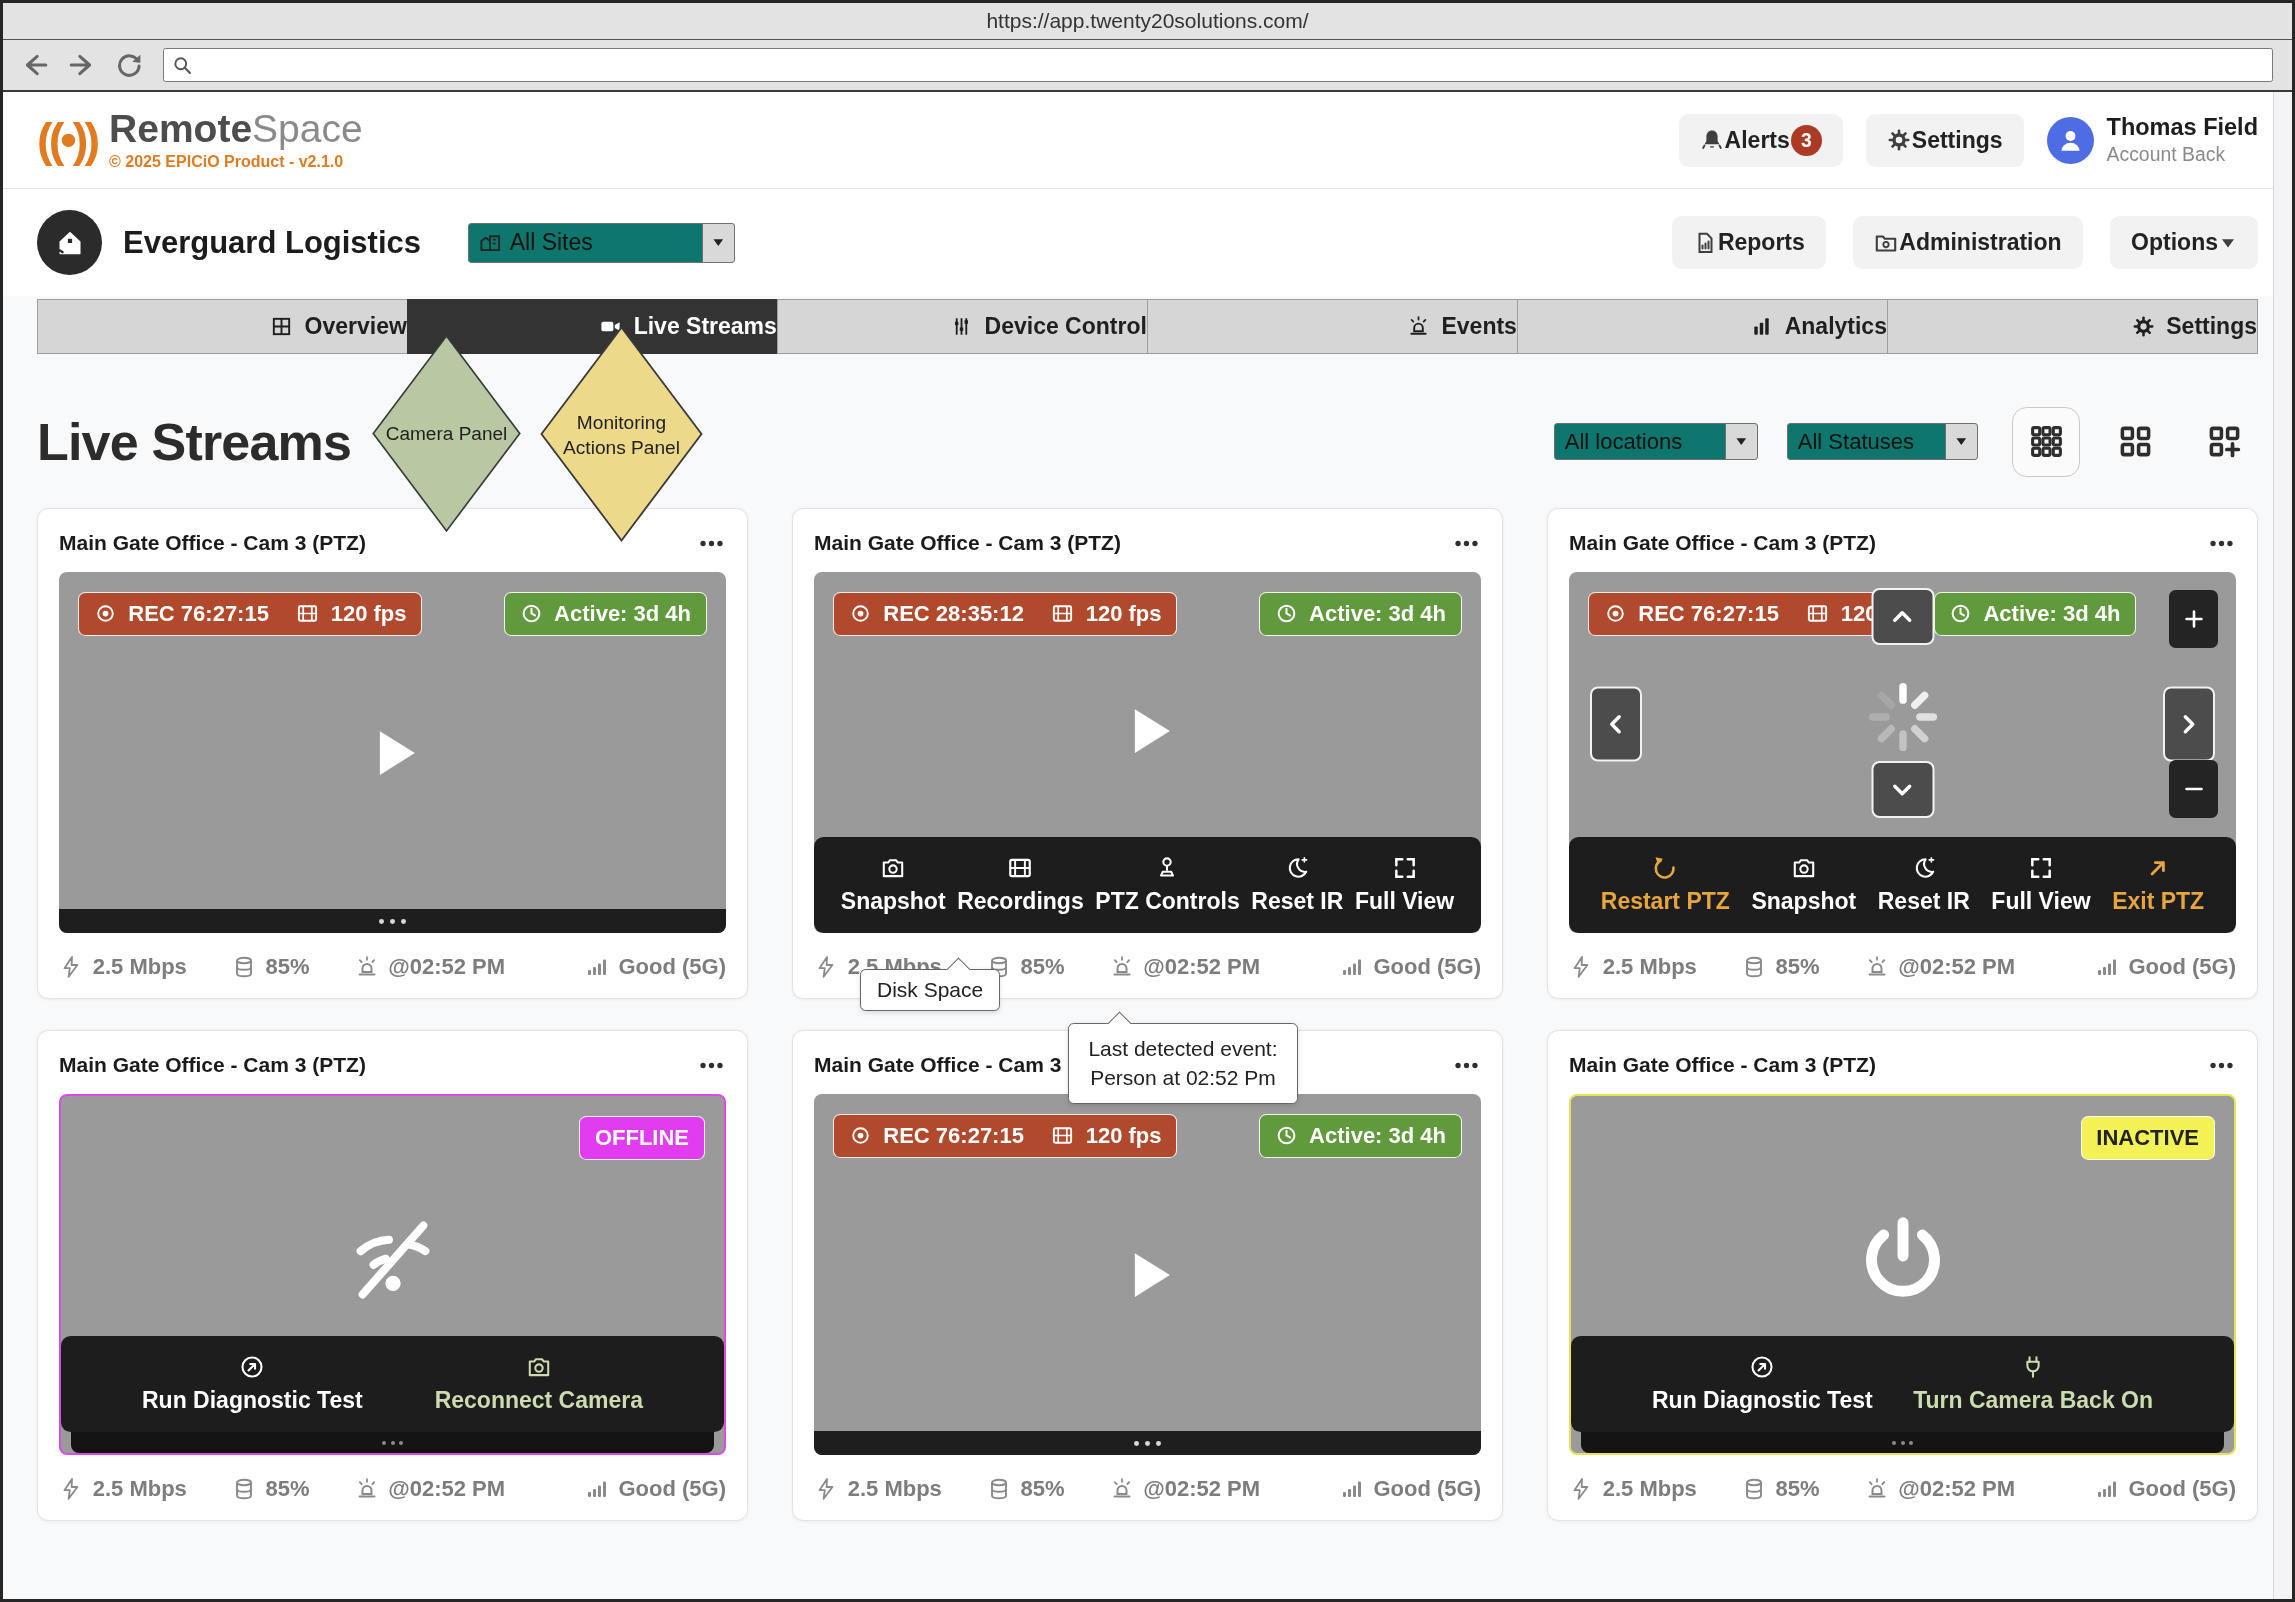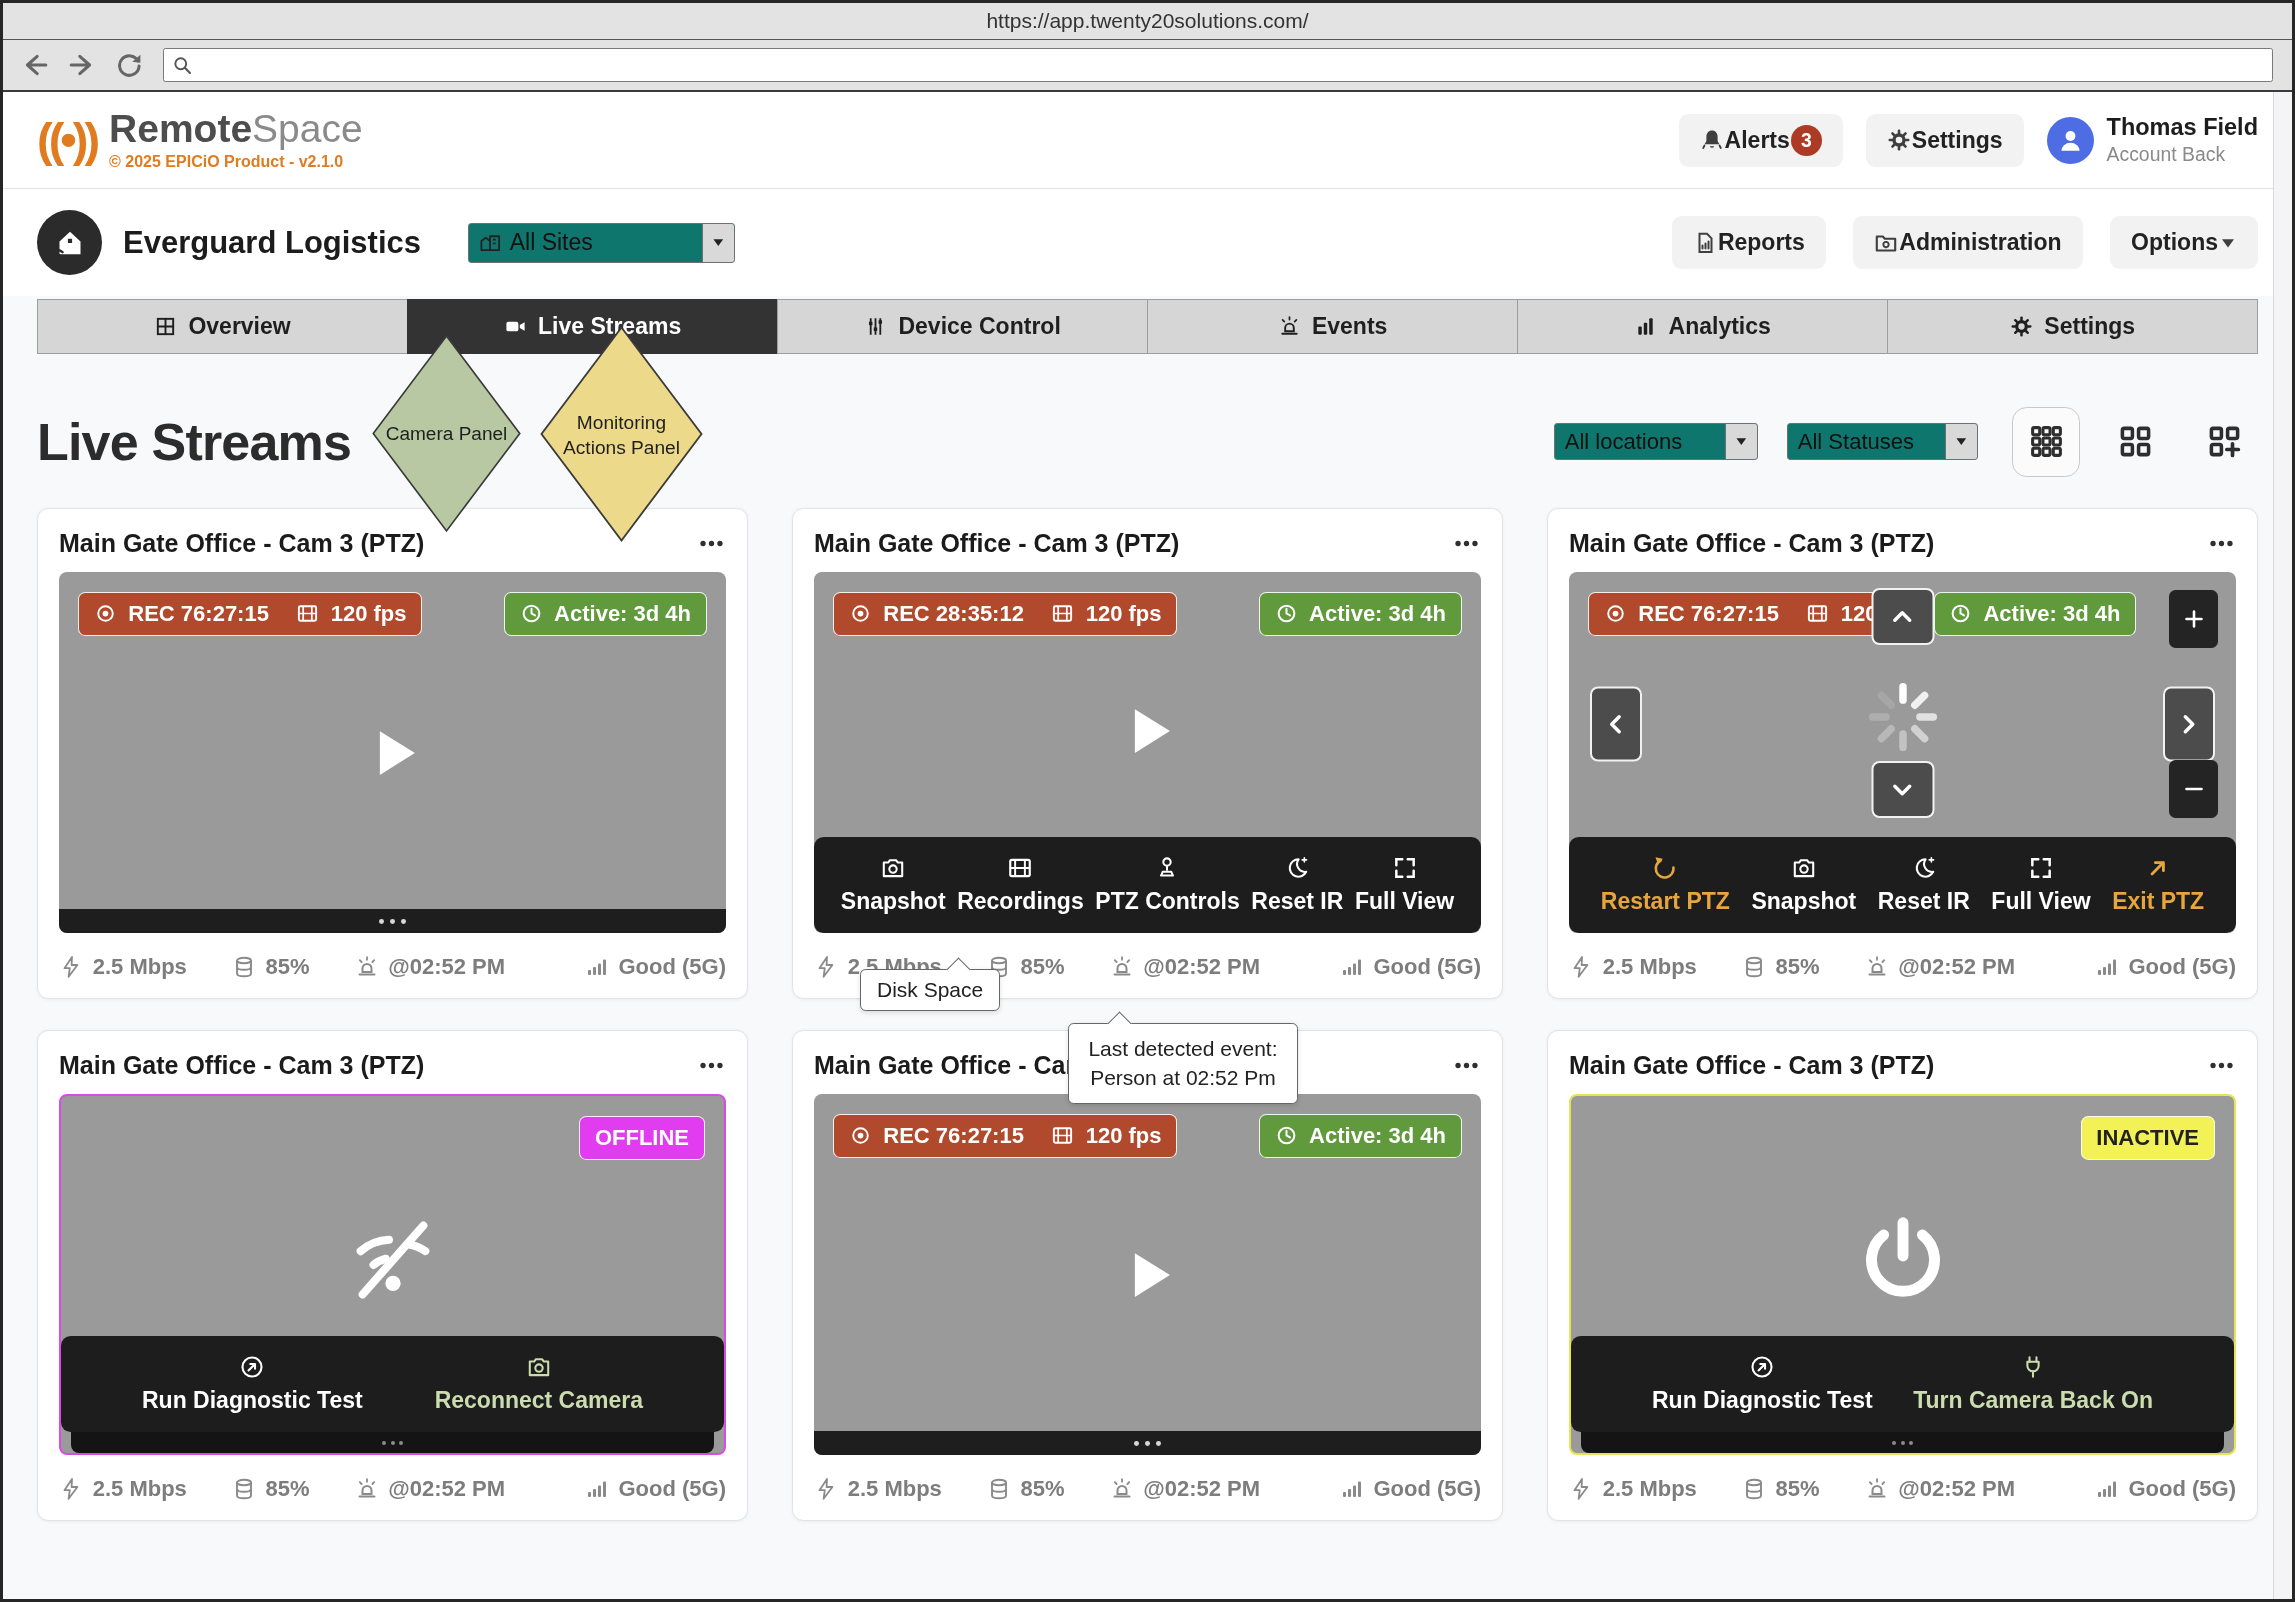--- a/index.html
+++ b/index.html
@@ -54,21 +54,21 @@
   .select-label { flex:1; display:flex; align-items:center; gap:8px; padding:0 9.7px; font-size:23px; color:#111; }
   .select-label .ic { width:23px; height:23px; color:#222; }
   .select-caret { width:32px; align-self:stretch; background:#d9d9d9; border-left:1.6px solid #707070;
     display:flex; align-items:center; justify-content:center; color:#222; }
   .select-caret .ic { width:14.6px; height:14.6px; }
   .site-actions { margin-left:auto; display:flex; align-items:center; gap:27.5px; }
 
   
   .tab-bar { margin:3.2px 34px 0; display:flex; }
   .tab { flex:1; height:55px; background:#d6d6d6; border:0.8px solid #9e9e9e; margin-left:-0.8px;
-    display:flex; align-items:center; justify-content:center; gap:11.3px; font-size:23px; font-weight:600;
+    display:flex; align-items:center; justify-content:flex-end; gap:11.3px; font-size:23px; font-weight:600;
     color:#1f1f1f; cursor:pointer; }
   .tab:first-child { margin-left:0; }
   .tab .ic { width:23px; height:23px; }
   .tab.active { background:#333; border-color:#333; color:#fff; }
 
   
   .content { flex:1; padding:0 34px; position:relative; }
   .page-head { position:relative; height:133px; margin-top:21px; display:flex; align-items:center; }
   .page-title { font-size:52px; font-weight:800; color:#2c2c2c; letter-spacing:-0.8px; }
   .diamond { position:absolute; top:-42px; }
@@ -79,21 +79,21 @@
   .viewbtn { width:68px; height:70px; display:flex; align-items:center; justify-content:center;
     color:#2e2e2e; background:transparent; border:none; cursor:pointer; border-radius:14.6px; }
   .viewbtn.sel { border:1.6px solid #c9c9c9; background:#fbfbfc; }
   .viewbtn .ic { width:37px; height:37px; }
 
   
   .grid { display:grid; grid-template-columns:repeat(3,1fr); gap:31px 44px; padding-bottom:32px; }
   .card { background:#fff; border:0.8px solid #e3e3e6; border-radius:11.3px; padding:19.4px 21px 18px;
     box-shadow:0 0.8px 3.2px rgba(0,0,0,.05); }
   .card-head { display:flex; align-items:center; margin-bottom:14.6px; }
-  .card-title { font-size:25px; font-weight:700; color:#1b1b1b; }
+  .card-title { font-size:21px; font-weight:700; color:#1b1b1b; }
   .dots-btn { margin-left:auto; background:none; border:none; color:#2f2f2f; cursor:pointer; }
   .dots-btn .ic { width:29px; height:29px; }
   .video { position:relative; height:361px; background:#9a9a9a; border-radius:8px; overflow:hidden; }
   .video.offline { border:2.4px solid #d94ae8; }
   .video.inactive { border:2.4px solid #e4e455; }
 
   .badge { position:absolute; top:19.4px; display:flex; align-items:center; gap:11.3px; height:44px;
     padding:0 14.6px; border-radius:7.3px; font-size:22px; font-weight:700; color:#fff;
     border:1.6px solid rgba(255,255,255,.9); }
   .badge .ic { width:23px; height:23px; }

